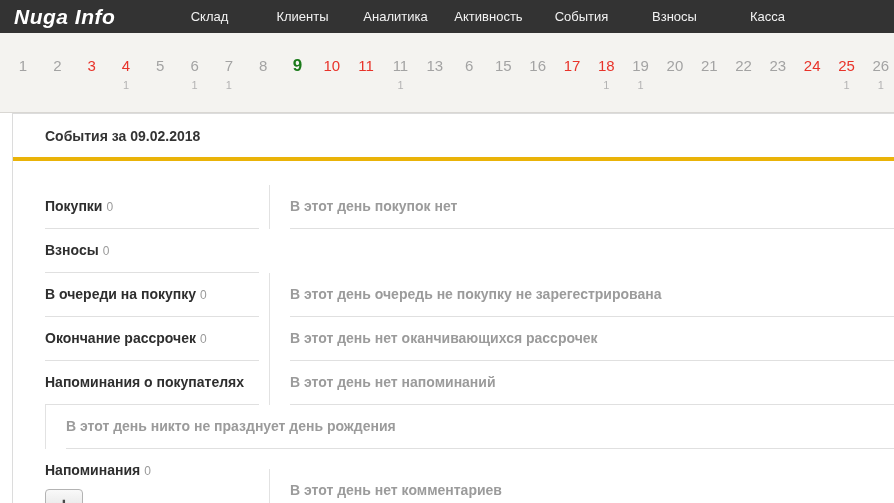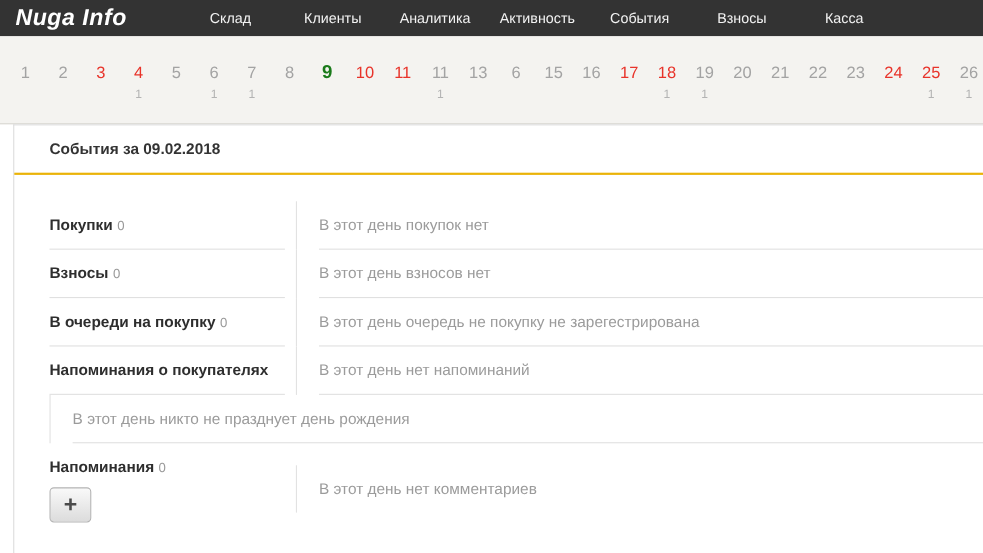--- a/index.html
+++ b/index.html
@@ -20,27 +20,27 @@
                     padding:24px 4px 0 14px; }
   .calendar-day { min-width:18px; text-align:center; cursor:pointer; }
   .day-number { font-size:15px; color:#a3a3a3; line-height:18px; }
   .day-event .day-number { color:#e8332a; }
   .day-selected .day-number { color:#1a7a1a; font-weight:700; font-size:17px; }
   .day-count { font-size:11px; color:#b3b3b3; line-height:13px; margin-top:4px; height:13px; }
 
   
   .events-panel { margin-left:12px; width:calc(100% - 12px); background:#fff;
                   border:1px solid #dcdcdc; border-right:none; height:600px; }
-  .panel-header { padding:13px 32px 12px; border-bottom:2px solid #eab308; }
+  .panel-header { padding:13px 32px 12px; border-bottom:4px solid #eab308; }
   .panel-title { font-size:14px; font-weight:700; color:#333; }
   .panel-body { padding:24px 0 0 32px; }
 
   .event-row { display:flex; align-items:center; }
   .cell-left { width:214px; margin-right:10px; }
-  .cell-right { flex:1; border-left:1px solid #e2e2e2; padding-left:20px; }
+  .cell-right { flex:1; border-left:1px solid #e2e2e2; padding-left:20px;font-weight:bold; }
   .cell-inner { padding:10px 0 11px; border-bottom:1px solid #e0e0e0; height:100%; }
   .event-row.row-last .cell-inner { border-bottom:none; }
   .row-label { font-size:14px; font-weight:700; color:#2e2e2e; line-height:22px; }
   .row-count { font-size:12px; font-weight:400; color:#9a9a9a; margin-left:4px; }
   .row-message { font-size:14px; color:#9b9b9b; line-height:22px; }
 
   .add-comment-button { display:block; width:38px; height:32px; margin-top:8px;
                         border:1px solid #b3b3b3; border-radius:4px;
                         background:linear-gradient(#f9f9f9,#dcdcdc);
                         color:#4a4a4a; font-size:21px; font-weight:700;
@@ -219,41 +219,49 @@
     </div>
   </div>
 
   <div class="event-row">
     <div class="cell-left">
       <div class="cell-inner">
         <span class="row-label">Взносы</span><span class="row-count">0</span>
         
       </div>
     </div>
-    <div class="cell-right">
-      <div class="cell-inner">
-        <span class="row-message">В этот день взносов нет</span>
-      </div>
-    </div>
   </div>
 
   <div class="event-row">
     <div class="cell-left">
       <div class="cell-inner">
         <span class="row-label">В очереди на покупку</span><span class="row-count">0</span>
         
       </div>
     </div>
     <div class="cell-right">
       <div class="cell-inner">
         <span class="row-message">В этот день очередь не покупку не зарегестрирована</span>
       </div>
     </div>
   </div>
 
+  <div class="event-row">
+    <div class="cell-left">
+      <div class="cell-inner">
+        <span class="row-label">Окончание рассрочек</span><span class="row-count">0</span>
+        
+      </div>
+    </div>
+    <div class="cell-right">
+      <div class="cell-inner">
+        <span class="row-message">В этот день нет оканчивающихся рассрочек</span>
+      </div>
+    </div>
+  </div>
 
   <div class="event-row">
     <div class="cell-left">
       <div class="cell-inner">
         <span class="row-label">Напоминания о покупателях</span>
         
       </div>
     </div>
     <div class="cell-right">
       <div class="cell-inner">

